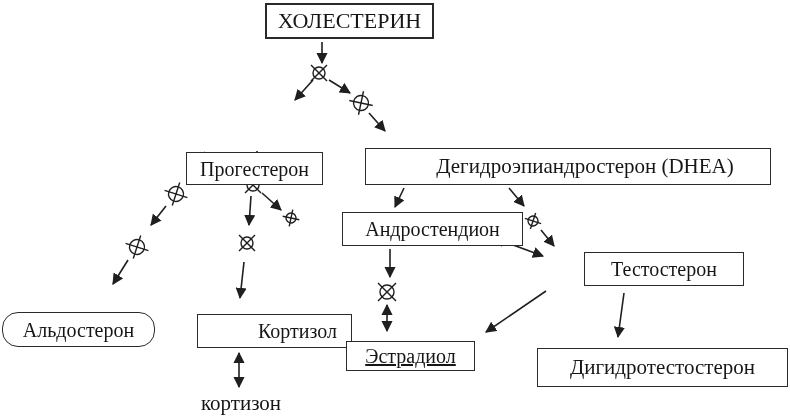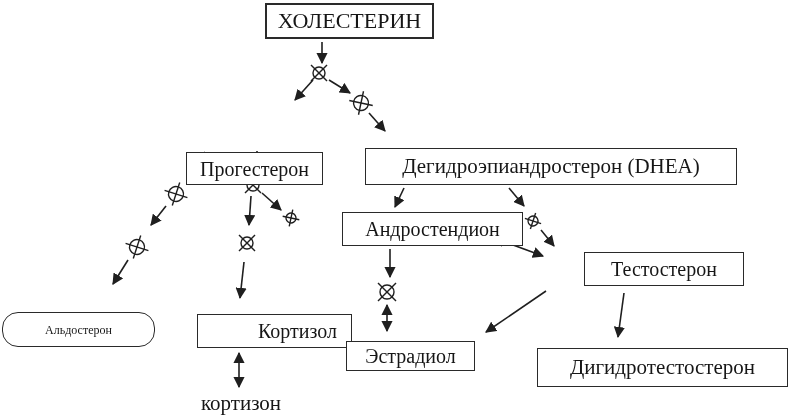--- a/index.html
+++ b/index.html
@@ -112,41 +112,41 @@
   </svg>
 
   <div class="node box thick" style="left:265px;top:3px;width:165px;height:32px;font-size:22px;justify-content:center;">
     <span>ХОЛЕСТЕРИН</span>
   </div>
 
   <div class="node box" style="left:186px;top:112px;width:135px;height:31px;font-size:20px;margin-top:40px;">
     <span>Прогестерон</span>
   </div>
 
-  <div class="node box" style="left:365px;top:148px;width:370px;height:35px;font-size:21px;">
+  <div class="node box" style="left:365px;top:148px;width:370px;height:35px;font-size:21px;padding-left:34px;">
     <span>Дегидроэпиандростерон (DHEA)</span>
   </div>
 
   <div class="node box" style="left:306px;top:212px;width:179px;height:32px;font-size:20px;margin-left:36px;">
     <span>Андростендион</span>
   </div>
 
   <div class="node box" style="left:555px;top:252px;width:158px;height:32px;font-size:20px;margin-left:29px;">
     <span>Тестостерон</span>
   </div>
 
-  <div class="node box" style="left:2px;top:312px;width:151px;height:33px;font-size:12px;border-radius:16px;">
+  <div class="node box" style="left:2px;top:312px;width:151px;height:33px;font-size:20px;border-radius:16px;">
     <span>Альдостерон</span>
   </div>
 
   <div class="node box" style="left:197px;top:314px;width:107px;height:32px;font-size:20px;padding-left:46px;">
     <span>Кортизол</span>
   </div>
 
-  <div class="node box" style="left:346px;top:341px;width:127px;height:28px;font-size:20px;">
+  <div class="node box" style="left:346px;top:341px;width:127px;height:28px;font-size:20px;text-decoration:underline;">
     <span>Эстрадиол</span>
   </div>
 
   <div class="node" style="left:191px;top:390px;width:100px;height:26px;font-size:21px;">
     <span>кортизон</span>
   </div>
 
   <div class="node box" style="left:537px;top:348px;width:249px;height:37px;font-size:21px;">
     <span>Дигидротестостерон</span>
   </div>

